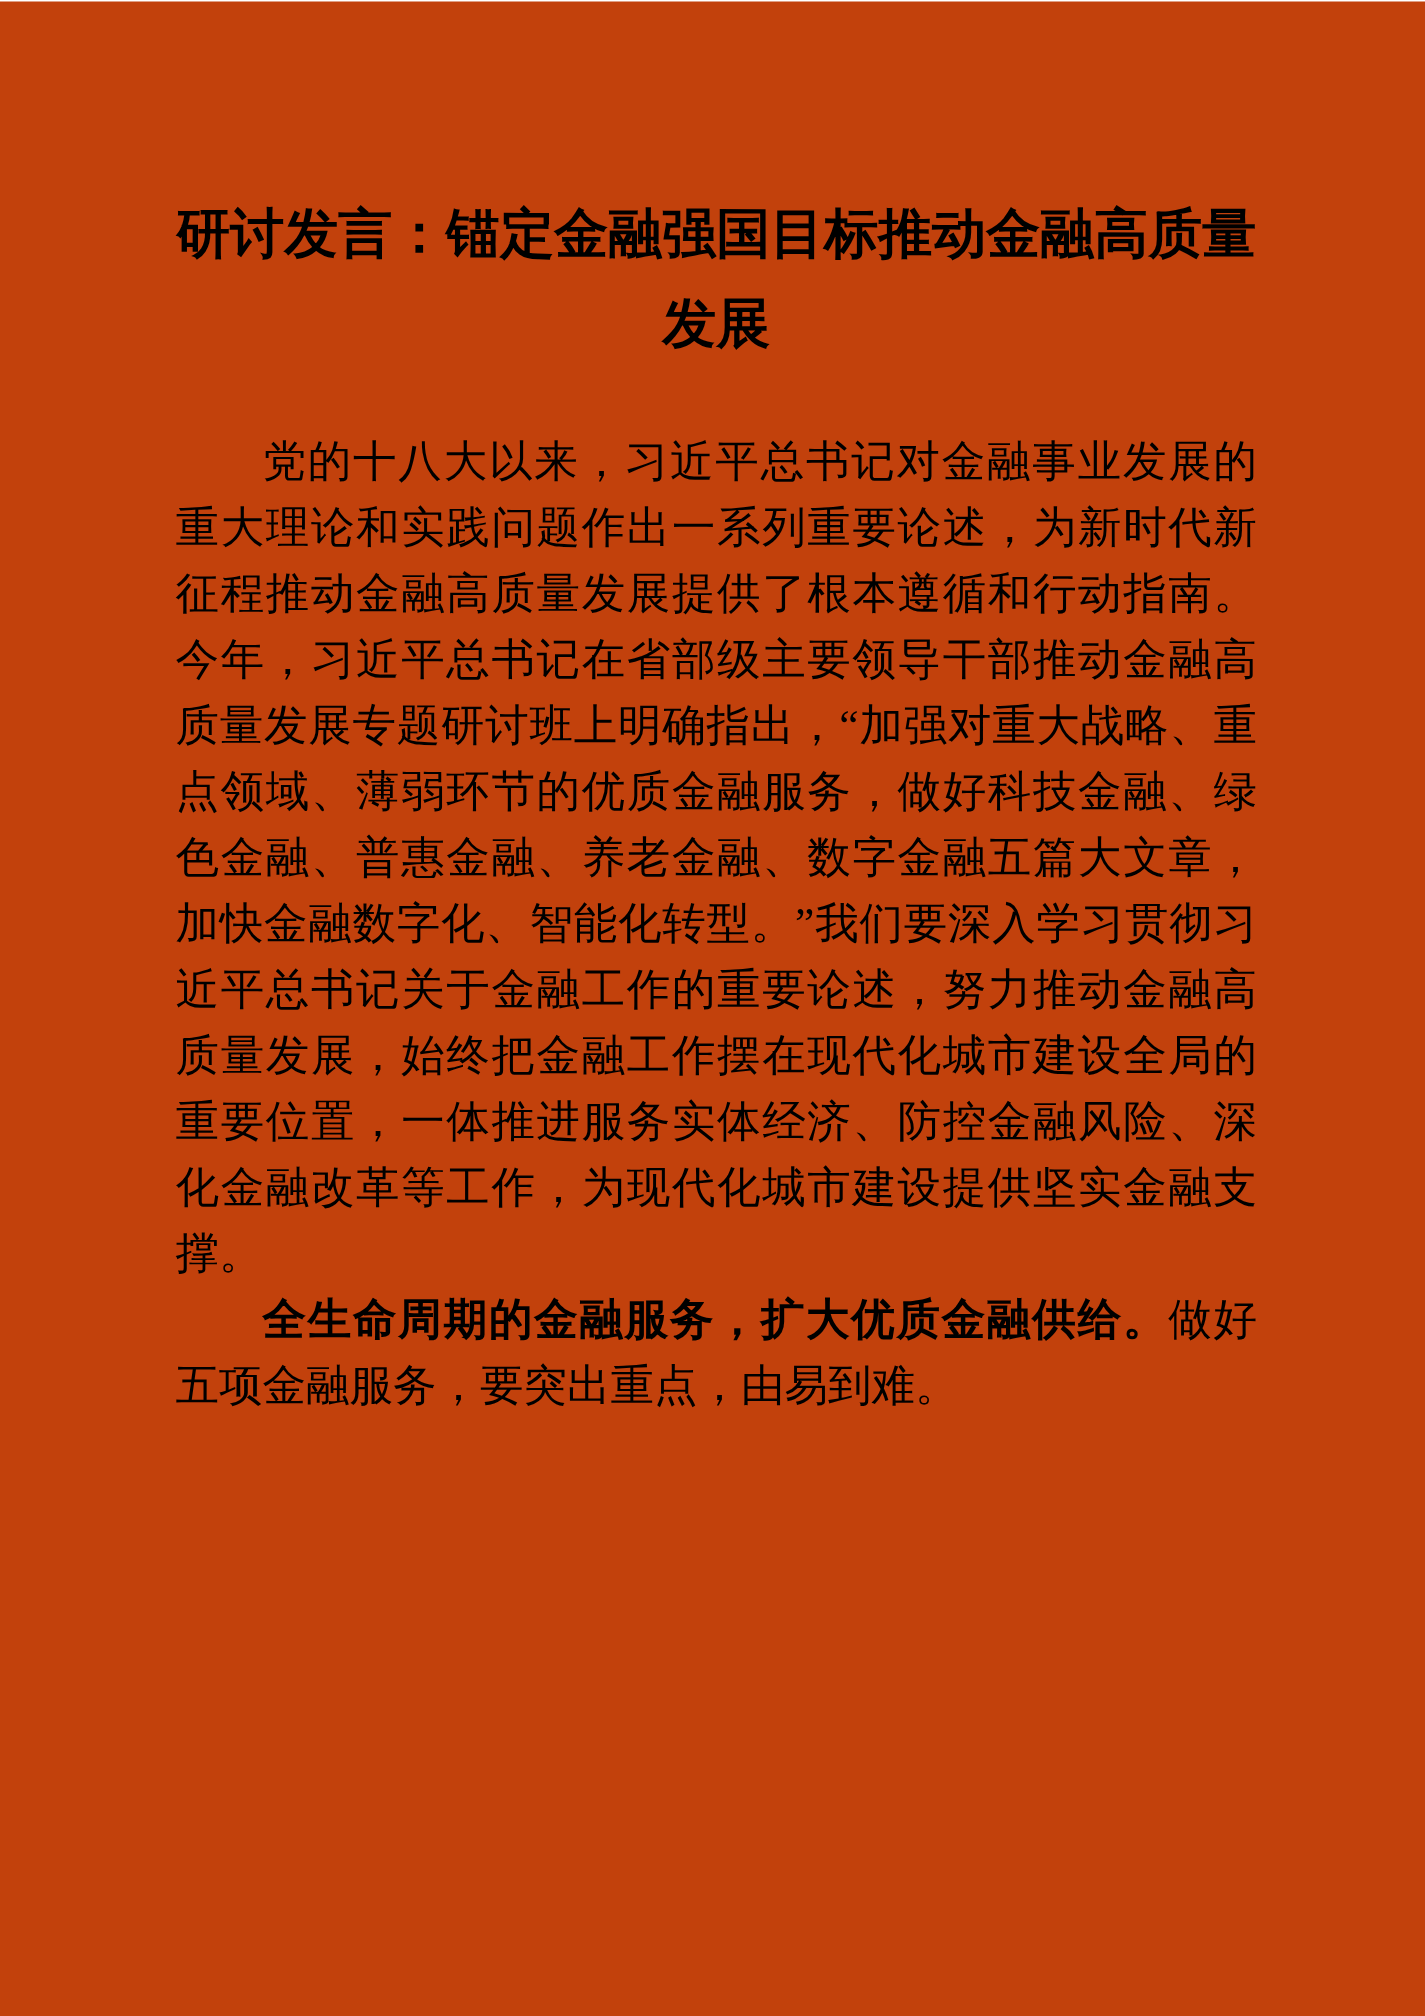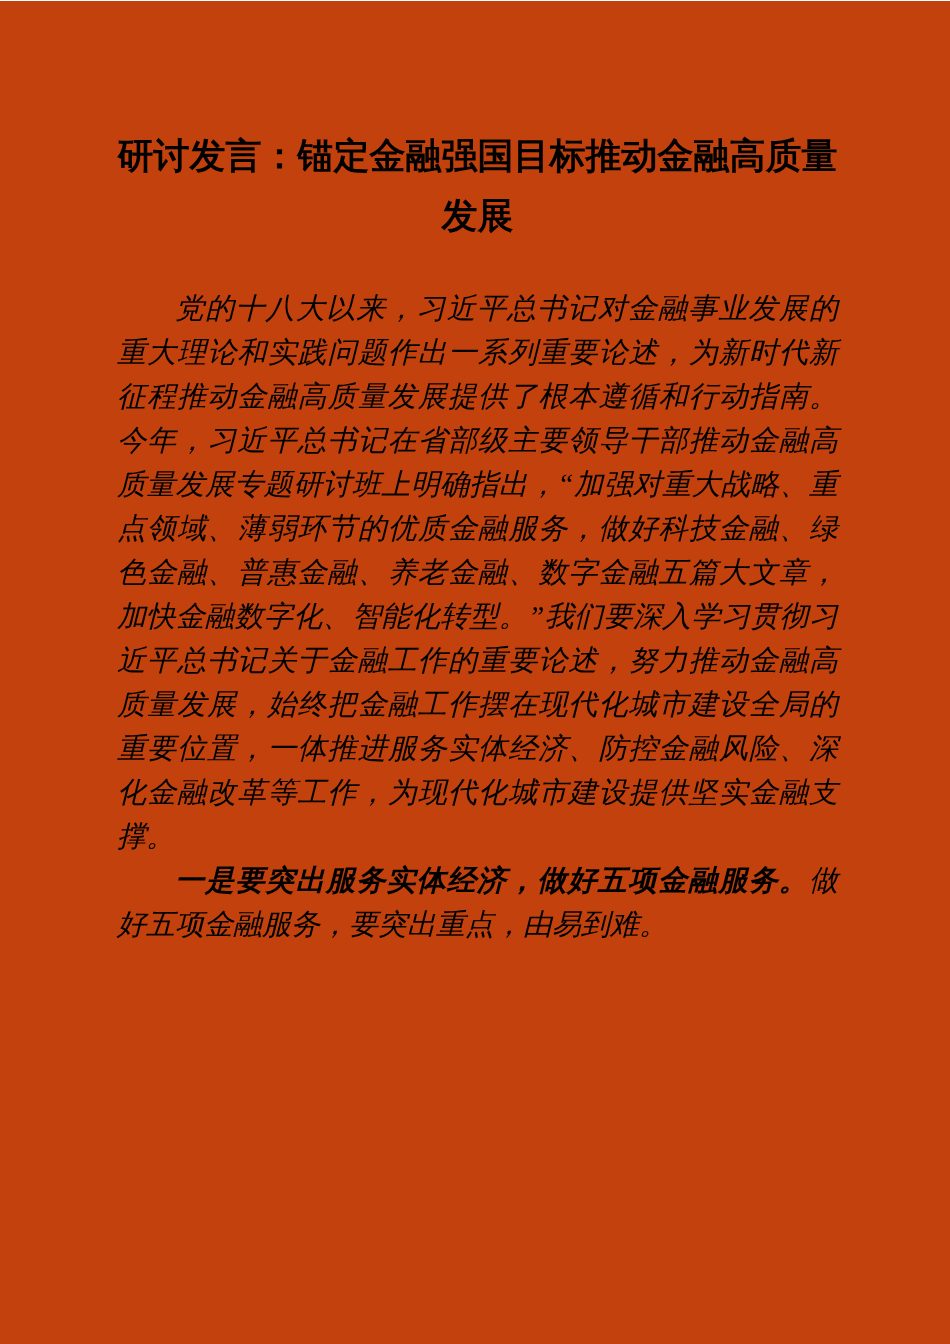--- a/index.html
+++ b/index.html
@@ -23,21 +23,20 @@
     margin: 0 0 40px 0;
     font-size: 36px;
     font-weight: bold;
     line-height: 60px;
     text-align: center;
     letter-spacing: 0;
     color: #000000;
   }
   .doc-body {
     width: 100%;
-    font-style: italic;
   }
   .para {
     margin: 0;
     font-size: 29px;
     line-height: 44px;
     text-align: justify;
     text-indent: 2em;
     color: #000000;
     word-break: break-all;
   }
@@ -48,16 +47,16 @@
 </head>
 <body>
 
 <div class="page">
   <h1 class="doc-title">研讨发言：锚定金融强国目标推动金融高质量发展</h1>
 
   <div class="doc-body">
     <p class="para">党的十八大以来，习近平总书记对金融事业发展的重大理论和实践问题作出一系列重要论述，为新时代新征程推动金融高质量发展提供了根本遵循和行动指南。今年，习近平总书记在省部级主要领导干部推动金融高质量发展专题研讨班上明确指出，“加强对重大战略、重点领域、薄弱环节的优质金融服务，做好科技金融、绿色金融、普惠金融、养老金融、数字金融五篇大文章，加快金融数字化、智能化转型。”我们要深入学习贯彻习近平总书记关于金融工作的重要论述，努力推动金融高质量发展，始终把金融工作摆在现代化城市建设全局的重要位置，一体推进服务实体经济、防控金融风险、深化金融改革等工作，为现代化城市建设提供坚实金融支撑。</p>
 
 
-    <p class="para"><strong class="lead">一是要突出服务实体经济，做好五项金融服务。</strong><span>做好五项金融服务，要突出重点，由易到难。</span></p>
+    <p class="para"><strong class="lead">全生命周期的金融服务，扩大优质金融供给。</strong><span>做好五项金融服务，要突出重点，由易到难。</span></p>
 
   </div>
 </div>
 
 </body></html>

